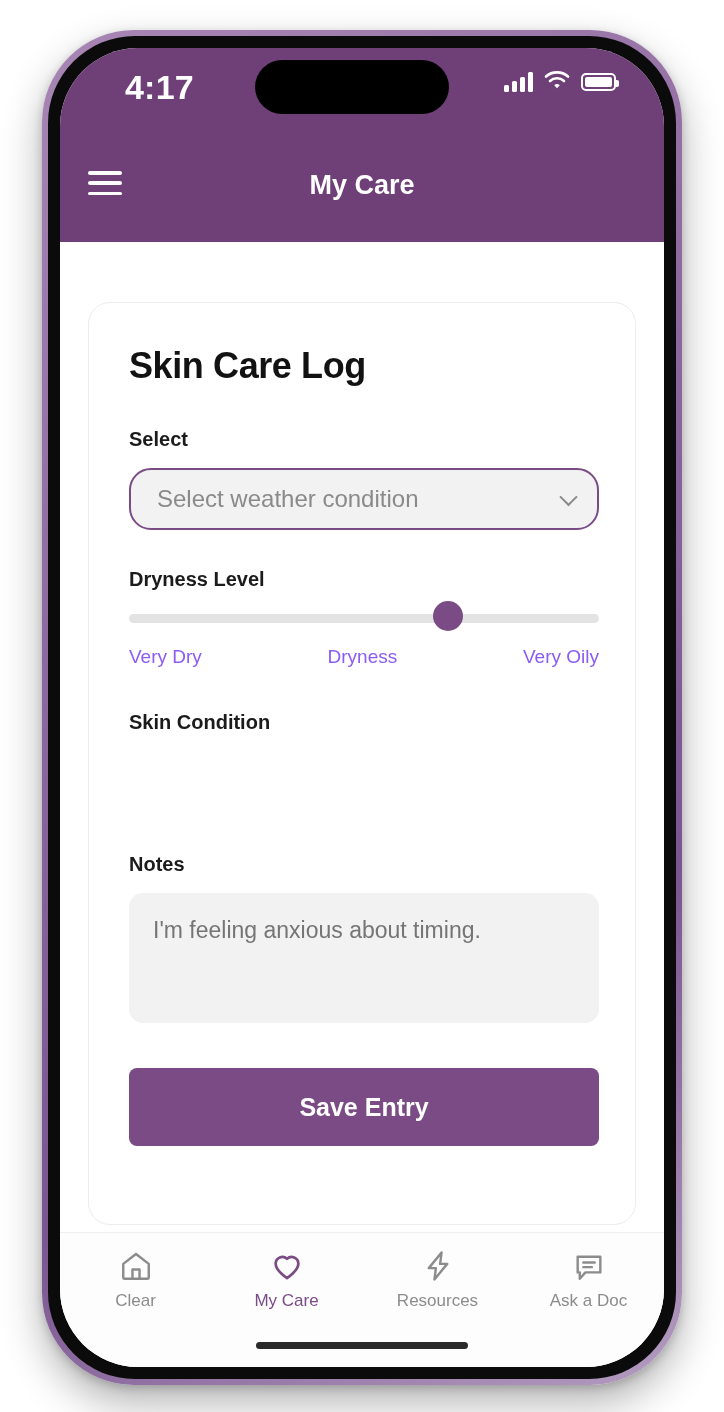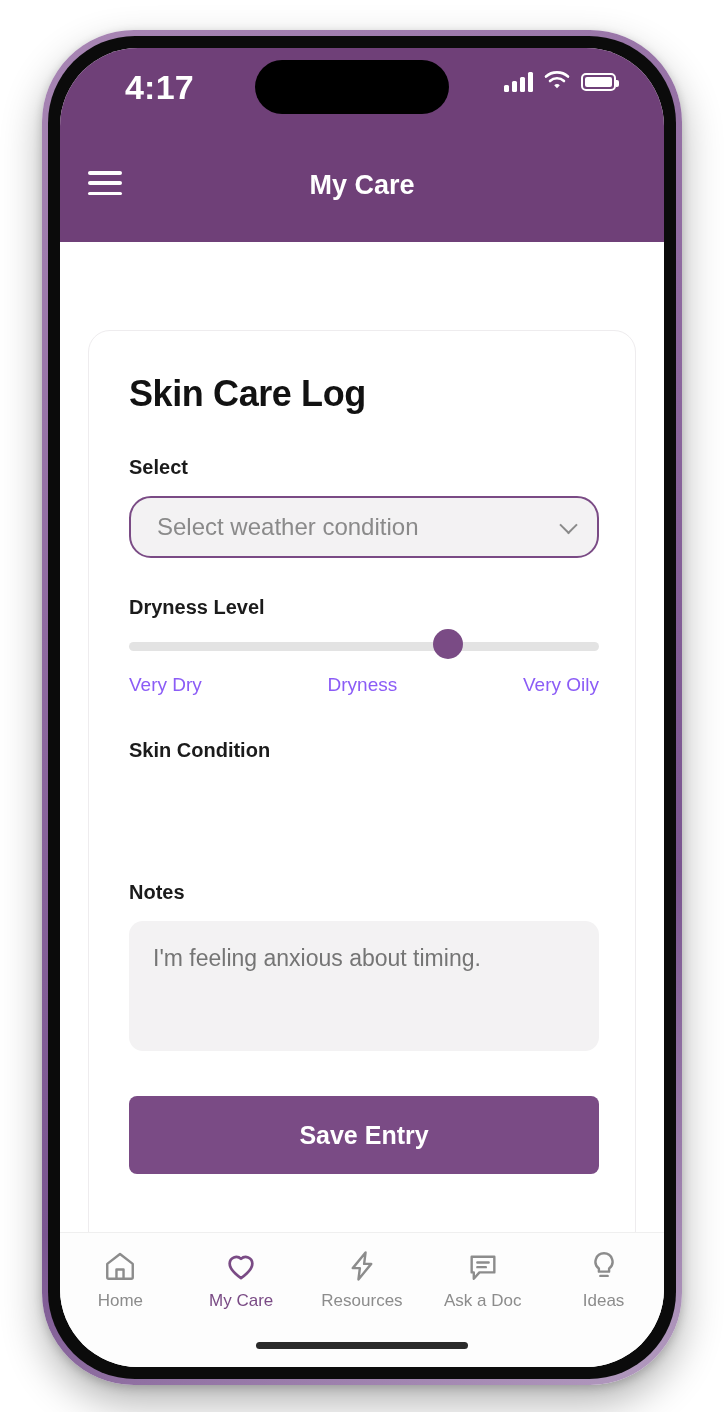--- a/index.html
+++ b/index.html
@@ -87,21 +87,20 @@
     position: absolute; left: 0; top: 44px; width: 604px;
     text-align: center; color: #fff;
     font-size: 27px; font-weight: bold;
   }
 
   
   .content {
     position: absolute; left: 0; top: 194px;
     width: 544px; height: 990px;
     background: #ffffff;
-    margin-top: 28px;
   }
   .card {
     position: absolute; left: 28px; top: 60px;
     width: 548px; height: 923px;
     background: #fff;
     border: 1px solid #eeecee;
     border-radius: 22px;
   }
   .card-title {
     position:absolute; left: 40px; top: 42px;
@@ -281,21 +280,21 @@
       </div>
     </div>
 
     <div class="bottomnav">
 
       <div class="navitem">
         <svg class="navicon" viewBox="0 0 24 24" fill="none" stroke="#8c8c8c" stroke-width="1.7" stroke-linecap="round" stroke-linejoin="round">
           <path d="M3 10.5L12 3.5l9 7V20a1 1 0 0 1-1 1H4a1 1 0 0 1-1-1v-9.5Z"></path>
           <path d="M9.5 21v-6.5h5V21"></path>
         </svg>
-        <span class="navlabel">Home</span>
+        <span class="navlabel">Clear</span>
       </div>
 
       <div class="navitem active">
         <svg class="navicon" viewBox="0 0 24 24" fill="none" stroke="#7a4b85" stroke-width="1.9" stroke-linecap="round" stroke-linejoin="round">
           <path d="M12 20.5s-8-5.1-8-10.3A4.7 4.7 0 0 1 12 7a4.7 4.7 0 0 1 8 3.2c0 5.2-8 10.3-8 10.3Z"></path>
         </svg>
         <span class="navlabel">My Care</span>
       </div>
 
       <div class="navitem">
@@ -306,24 +305,17 @@
       </div>
 
       <div class="navitem">
         <svg class="navicon" viewBox="0 0 24 24" fill="none" stroke="#8c8c8c" stroke-width="1.7" stroke-linecap="round" stroke-linejoin="round">
           <path d="M4 5.5h16v11H9.5L5.5 21v-4.5H4v-11Z"></path>
           <path d="M8 9.5h8M8 12.8h6"></path>
         </svg>
         <span class="navlabel">Ask a Doc</span>
       </div>
 
-      <div class="navitem">
-        <svg class="navicon" viewBox="0 0 24 24" fill="none" stroke="#8c8c8c" stroke-width="1.7" stroke-linecap="round" stroke-linejoin="round">
-          <path d="M12 3a6 6 0 0 0-3.6 10.8V16h7.2v-2.2A6 6 0 0 0 12 3Z"></path>
-          <path d="M9.4 19h5.2"></path>
-        </svg>
-        <span class="navlabel">Ideas</span>
-      </div>
     </div>
 
     <div class="home-indicator"></div>
   </div>
 </div>
 
 </body></html>

